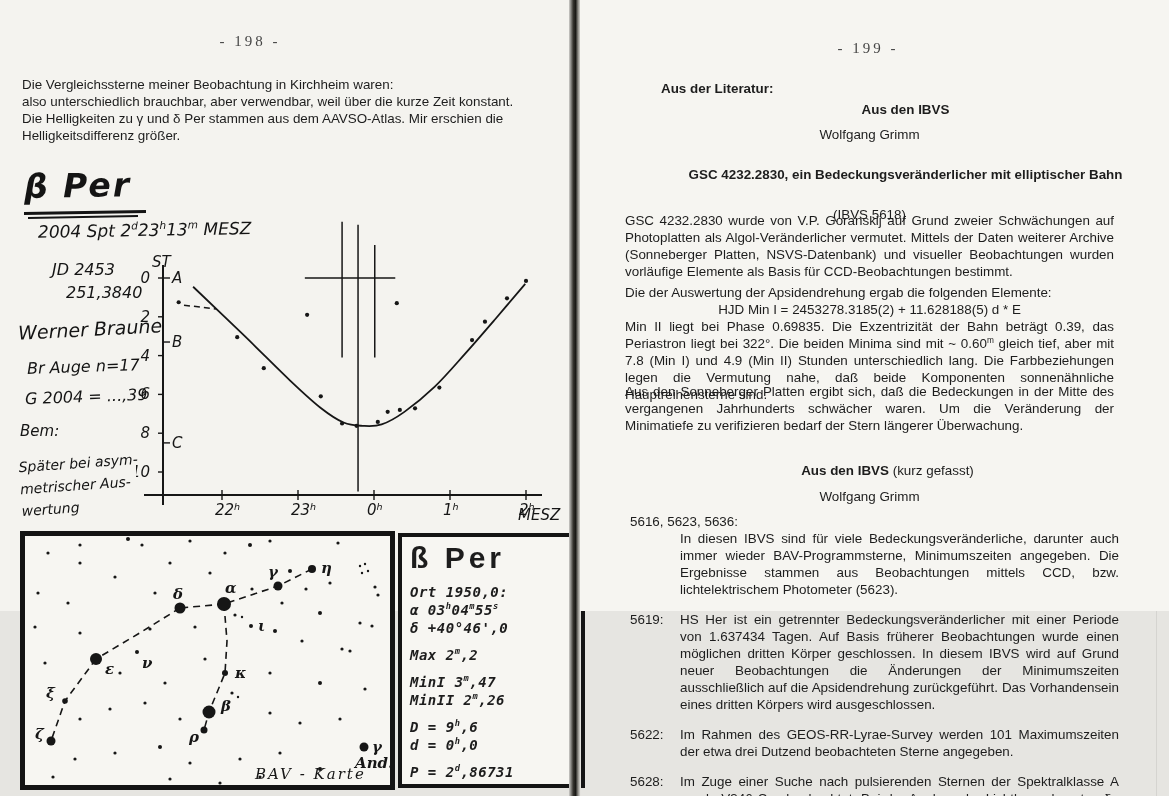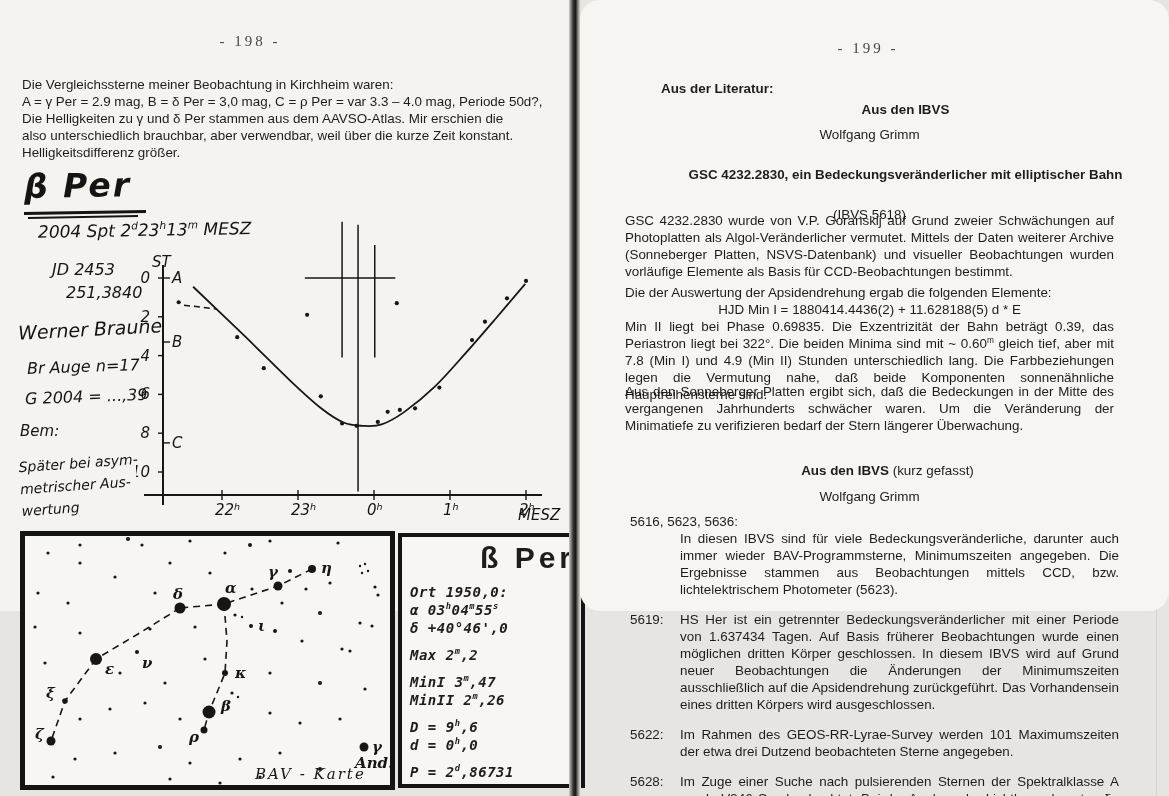--- a/index.html
+++ b/index.html
@@ -1,21 +1,21 @@
 <!DOCTYPE html>
 <html><head>
 <meta charset="utf-8">
 <style>
   html,body{margin:0;padding:0;}
   body{width:1169px;height:796px;overflow:hidden;background:#e6e5e1;
        font-family:"Liberation Sans",sans-serif;color:#1d1d1d;}
   .scan{position:relative;width:1169px;height:796px;}
   .page{position:absolute;top:0;height:611px;}
   .page.left{left:0;width:571px;background:#f4f3ef;}
-  .page.right{left:580px;width:589px;background:#f6f5f1;border-radius:20px;}
+  .page.right{left:580px;width:589px;background:#f6f5f1;}
   .gutter{position:absolute;left:569px;top:0;width:12px;height:796px;
           background:linear-gradient(90deg,#cfcecb 0%,#36342f 35%,#191815 55%,#8a8882 75%,#f6f5f1 100%);}
   .edge-r{position:absolute;left:1156px;top:0;width:1px;height:796px;background:#d5d4d0;}
   .abs{position:absolute;}
   sup{font-size:62%;line-height:0;}
   
   .pagenum{font-family:"Liberation Serif",serif;font-size:15px;letter-spacing:3px;color:#454545;}
   .body-txt{font-size:13.4px;line-height:17px;}
   .just{text-align:justify;}
   .bold{font-weight:bold;margin-left:36px;}
@@ -31,44 +31,43 @@
   .item-id{grid-column:1;}
   .item-text{grid-column:2;text-align:justify;}
   .item.own .item-id{grid-column:1 / 3;margin-bottom:0;}
   .item.own .item-text{grid-column:2;}
   
   .starbox{position:absolute;left:20px;top:531px;width:375px;height:259px;background:#f7f6f2;}
   
   .infobox{position:absolute;left:398px;top:533px;width:187px;height:255px;
            border:4px solid #141414;background:#f7f6f2;box-sizing:border-box;padding:2px 0 0 8px;}
   .ib-title{font-family:"Liberation Sans",sans-serif;font-weight:bold;font-size:30px;
-            letter-spacing:4px;text-align:right;margin:2px 6px 8px 0;}
+            letter-spacing:4px;text-align:left;margin:2px 6px 8px 0;}
   .ib-line{font-family:"DejaVu Sans Mono",monospace;font-weight:bold;font-size:14px;
            letter-spacing:0.5px;line-height:18px;white-space:nowrap;font-style:italic;}
   .ib-line.sp{height:9px;}
   .intro-line{white-space:nowrap;}
   svg text{fill:#161616;}
   .t-hand{font-family:"DejaVu Sans",sans-serif;font-style:italic;font-size:15px;}
   .t-greek{font-family:"DejaVu Serif",serif;font-style:italic;font-weight:bold;font-size:15px;}
   .t-caption{font-family:"DejaVu Serif",serif;font-style:italic;font-size:15px;letter-spacing:2px;}
 </style>
 </head>
 <body>
 
 <div class="scan">
 
   <div class="page left">
 
     <div class="abs pagenum ctr" style="left:195px;top:33px;width:110px;">-  198  -</div>
 
     <div class="abs body-txt" style="left:22px;top:76px;width:548px;">
         <div class="intro-line">Die Vergleichssterne meiner Beobachtung in Kirchheim waren:</div>
-        <div class="intro-line">A = γ Per = 2.9 mag, B = δ Per = 3,0 mag, C = ρ Per = var 3.3 – 4.0 mag, Periode 50d?,</div>
+        <div class="intro-line">also unterschiedlich brauchbar, aber verwendbar, weil über die kurze Zeit konstant.</div>
         <div class="intro-line">Die Helligkeiten zu γ und δ Per stammen aus dem AAVSO-Atlas. Mir erschien die</div>
-        <div class="intro-line">also unterschiedlich brauchbar, aber verwendbar, weil über die kurze Zeit konstant.</div>
         <div class="intro-line">Helligkeitsdifferenz größer.</div>
       </div>
 
     <div class="abs hand hand-title" style="left:24px;top:166px;">β Per</div>
     <div class="abs uline" style="left:24px;top:211px;width:122px;transform:rotate(-1deg);"></div>
     <div class="abs uline2" style="left:28px;top:216px;width:110px;transform:rotate(-1deg);"></div>
 
     <div class="abs hand" style="left:38px;top:220px;font-size:17px;transform:rotate(-1deg);">2004 Spt 2<sup>d</sup>23<sup>h</sup>13<sup>m</sup> MESZ</div>
     <div class="abs hand" style="left:52px;top:260px;font-size:16px;">JD 2453</div>
     <div class="abs hand" style="left:66px;top:283px;font-size:16px;">251,3840</div>
@@ -279,21 +278,21 @@
     <div class="abs body-txt bold ctr" style="left:45px;top:101px;width:489px;">Aus den IBVS</div>
     <div class="abs body-txt ctr" style="left:45px;top:126px;width:489px;">Wolfgang Grimm</div>
 
     <div class="abs body-txt bold ctr" style="left:45px;top:166px;width:489px;">GSC 4232.2830, ein Bedeckungsveränderlicher mit elliptischer Bahn</div>
     <div class="abs body-txt ctr" style="left:45px;top:206px;width:489px;">(IBVS 5618)</div>
 
     <div class="abs body-txt just" style="left:45px;top:212px;width:489px;">GSC 4232.2830 wurde von V.P. Goranskij auf Grund zweier Schwächungen auf Photoplatten als Algol-Veränderlicher vermutet. Mittels der Daten weiterer Archive (Sonneberger Platten, NSVS-Datenbank) und visueller Beobachtungen wurden vorläufige Elemente als Basis für CCD-Beobachtungen bestimmt.</div>
 
     <div class="abs body-txt" style="left:45px;top:284px;width:489px;">Die der Auswertung der Apsidendrehung ergab die folgenden Elemente:</div>
 
-    <div class="abs body-txt ctr" style="left:45px;top:301px;width:489px;">HJD Min I = 1880414.4436(2) + 11.628188(5) d * E</div>
+    <div class="abs body-txt ctr" style="left:45px;top:301px;width:489px;">HJD Min I = 2453278.3185(2) + 11.628188(5) d * E</div>
 
     <div class="abs body-txt just" style="left:45px;top:318px;width:489px;">Min II liegt bei Phase 0.69835. Die Exzentrizität der Bahn beträgt 0.39, das Periastron liegt bei 322°.  Die beiden Minima sind mit ~ 0.60<sup>m</sup> gleich tief, aber mit 7.8 (Min I) und 4.9 (Min II) Stunden unterschiedlich lang. Die Farbbeziehungen  legen die Vermutung nahe, daß beide Komponenten sonnenähnliche Hauptreihensterne sind.</div>
 
     <div class="abs body-txt just" style="left:45px;top:383px;width:489px;">Aus den Sonneberger Platten ergibt sich, daß die Bedeckungen in der Mitte des vergangenen Jahrhunderts schwächer waren. Um die Veränderung der Minimatiefe zu verifizieren bedarf der Stern längerer Überwachung.</div>
 
     <div class="abs body-txt ctr" style="left:45px;top:462px;width:489px;text-align:center;">
       <span class="bold">Aus den IBVS</span><span> (kurz gefasst)</span>
     </div>
     <div class="abs body-txt ctr" style="left:45px;top:488px;width:489px;">Wolfgang Grimm</div>
 

